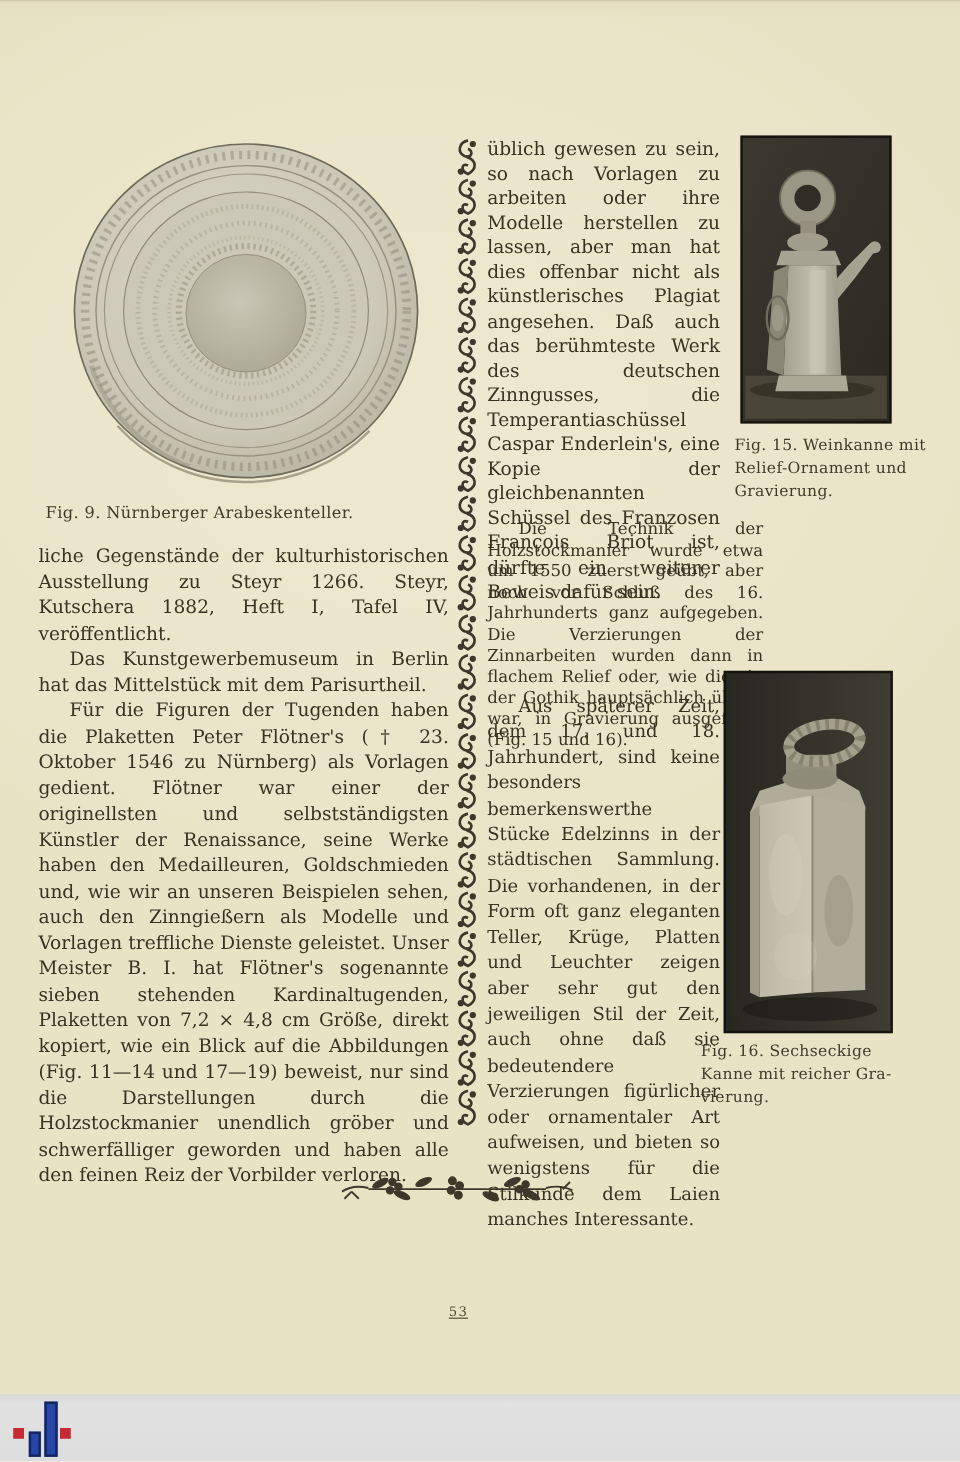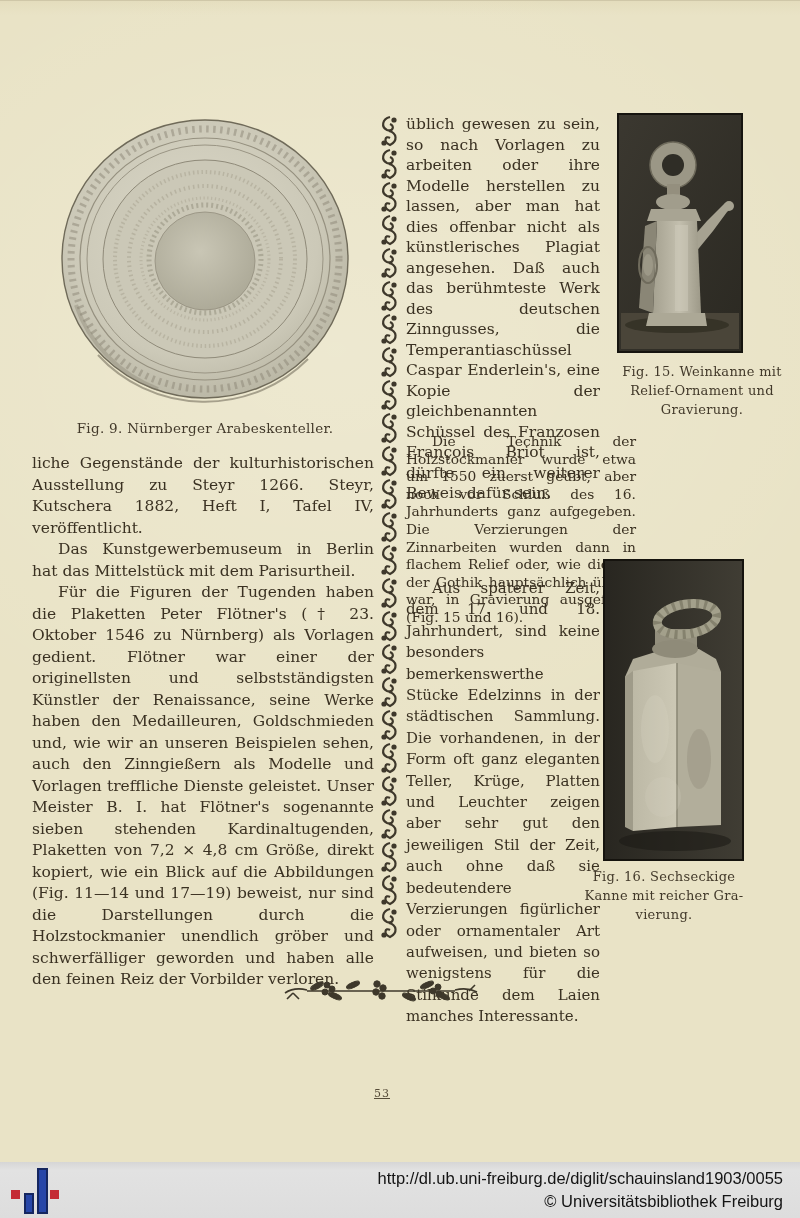--- a/index.html
+++ b/index.html
@@ -11,21 +11,21 @@
   }
   .paper {
     position:absolute; left:0; top:0; width:800px; height:1162px;
     background:
       radial-gradient(ellipse 900px 700px at 42% 30%, rgba(255,255,250,0.20), rgba(255,255,250,0) 60%),
       linear-gradient(180deg, #e4ddbd 0px, #e9e3c6 14px, #e9e3c6 100%);
     border-top:1px solid #cfc7a8;
   }
   .fig-photo { position:absolute; display:block; }
   .caption {
-    position:absolute; text-align:center; font-size:13px; line-height:19px;
+    position:absolute; text-align:left; font-size:13px; line-height:19px;
     color:#42392a; letter-spacing:0.3px;
   }
   .caption-9 { left:38px; top:418px; width:334px; font-size:13.5px; }
   .caption-15 { left:612px; top:361px; width:180px; }
   .caption-16 { left:584px; top:866px; width:160px; }
   .caption span { display:block; }
   .body-text { position:absolute; text-align:justify; }
   .body-text p { margin:0; }
   .body-text p.indent { text-indent:26px; }
   .left-col  { left:32px; top:452px; width:342px; font-size:15.5px; line-height:21.5px; }
@@ -236,16 +236,14 @@
     <div class="page-number">53</div>
   </div>
 
   <div class="footer-bar">
     <div class="ub-logo">
       <div class="sq-red-left"></div>
       <div class="bar-blue-short"></div>
       <div class="bar-blue-tall"></div>
       <div class="sq-red-right"></div>
     </div>
-    <div class="footer-url">http://dl.ub.uni-freiburg.de/diglit/schauinsland1903/0055</div>
-    <div class="footer-copyright">© Universitätsbibliothek Freiburg</div>
   </div>
 </div>
 
 </body></html>

